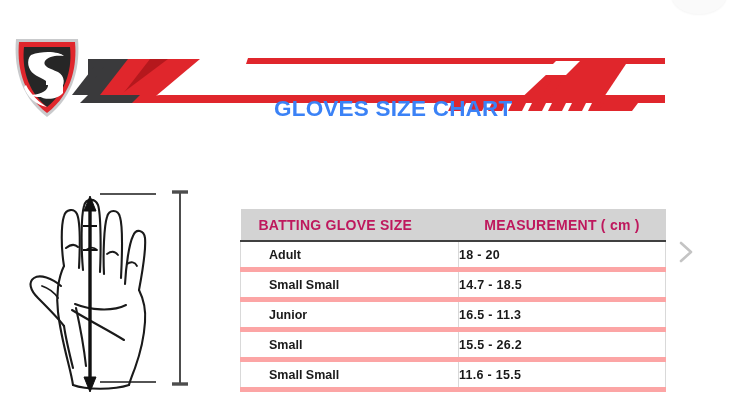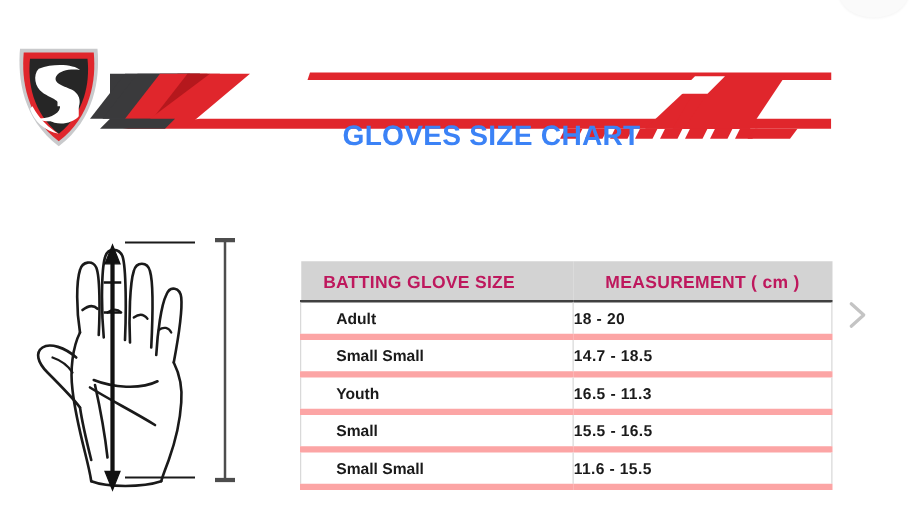--- a/index.html
+++ b/index.html
@@ -267,26 +267,26 @@
   <tbody>
     <tr>
       <td class="cell-label">Adult</td>
       <td class="cell-value">18 - 20</td>
     </tr>
     <tr>
       <td class="cell-label">Small Small</td>
       <td class="cell-value">14.7 - 18.5</td>
     </tr>
     <tr>
-      <td class="cell-label">Youth</td>
+      <td class="cell-label">Junior</td>
       <td class="cell-value">16.5 - 11.3</td>
     </tr>
     <tr>
       <td class="cell-label">Small</td>
-      <td class="cell-value">15.5 - 16.5</td>
+      <td class="cell-value">15.5 - 26.2</td>
     </tr>
     <tr>
       <td class="cell-label">Small Small</td>
       <td class="cell-value">11.6 - 15.5</td>
     </tr>
   </tbody>
 </table>
 
 <div class="next-arrow">
   <svg width="22" height="28" viewBox="0 0 22 28">

